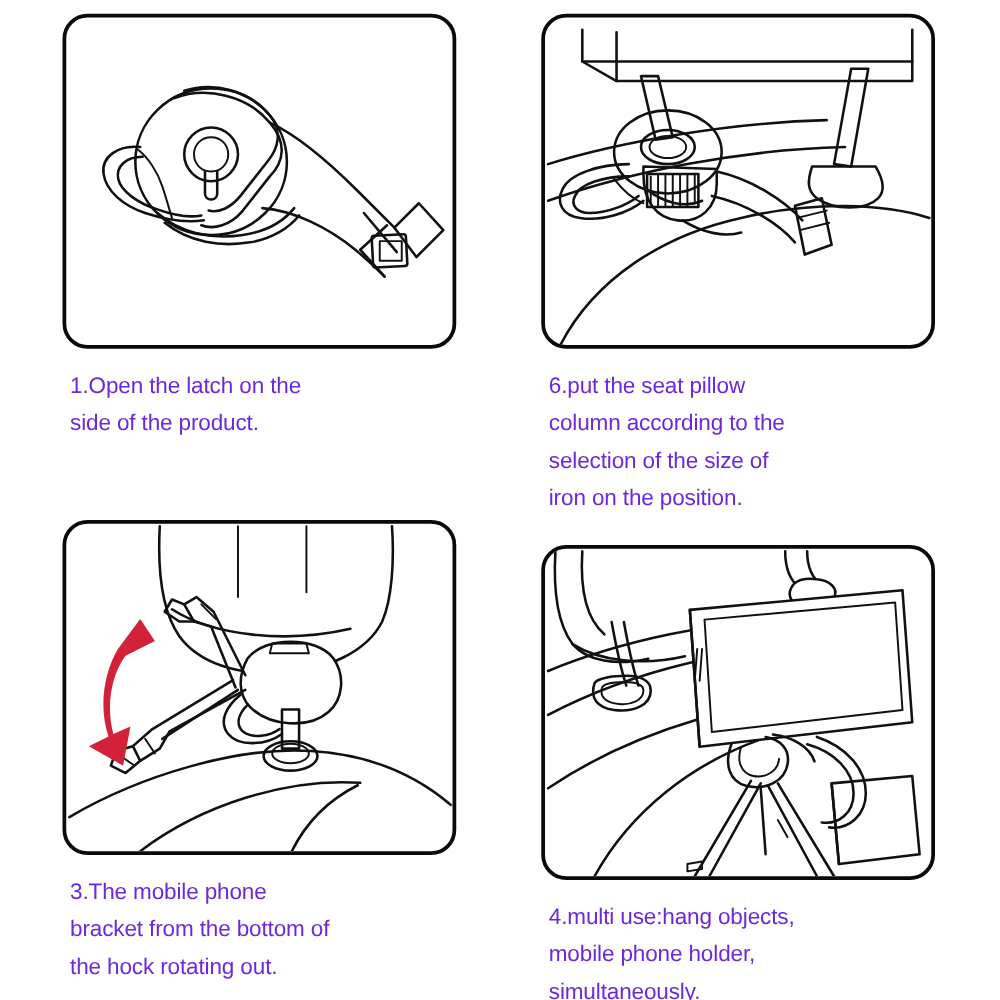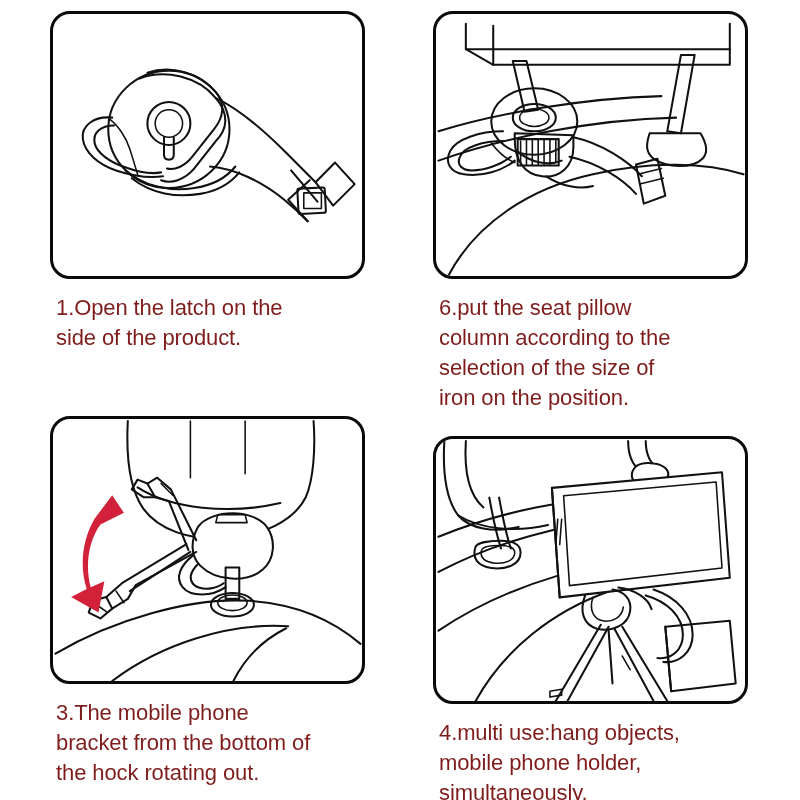--- a/index.html
+++ b/index.html
@@ -38,24 +38,24 @@
     border-radius: 20px;
     background: #ffffff;
     overflow: hidden;
   }
   .step-2 .panel, .step-4 .panel { width: 315px; }
 
   .panel svg { display: block; width: 100%; height: 100%; }
 
   .caption {
     margin-top: 14px;
-    font-size: 22px;
+    font-size: 18px;
     line-height: 30px;
     letter-spacing: -0.1px;
-    color: #7f1d1d;
+    color: #6d28d9;
     padding-left: 6px;
     white-space: pre-line;
   }
   .art-stroke {
     fill: none;
     stroke: #111111;
     stroke-width: 2.1;
     stroke-linecap: round;
     stroke-linejoin: round;
   }

